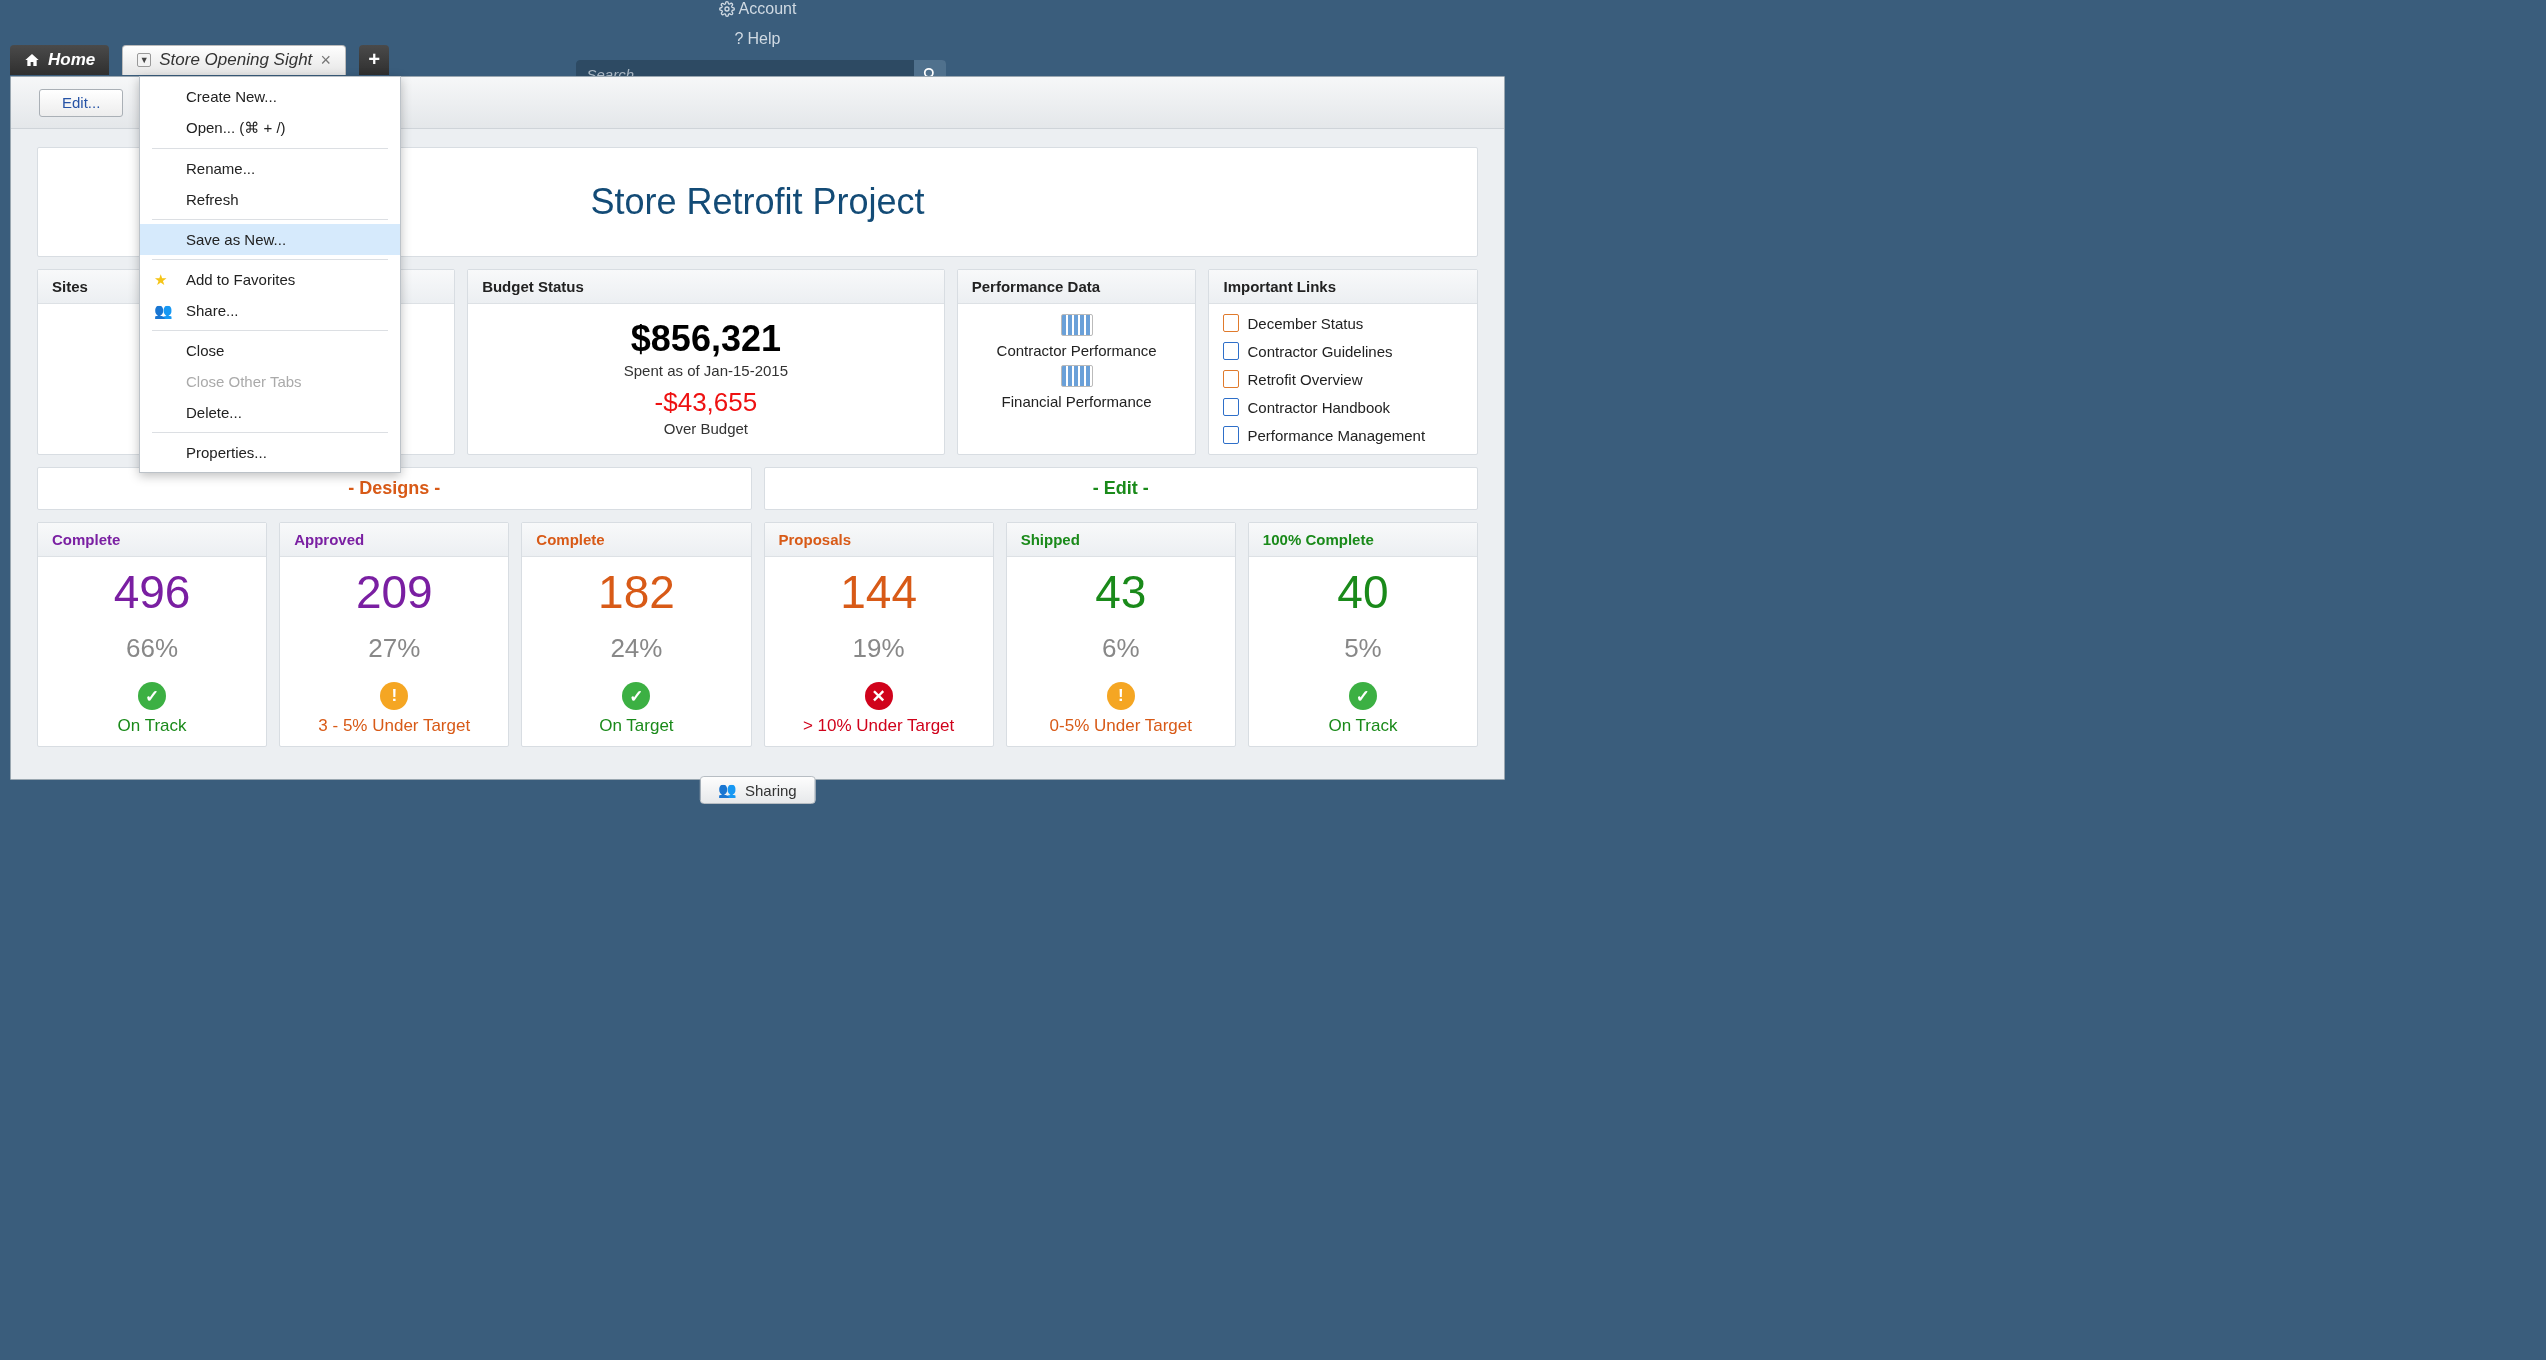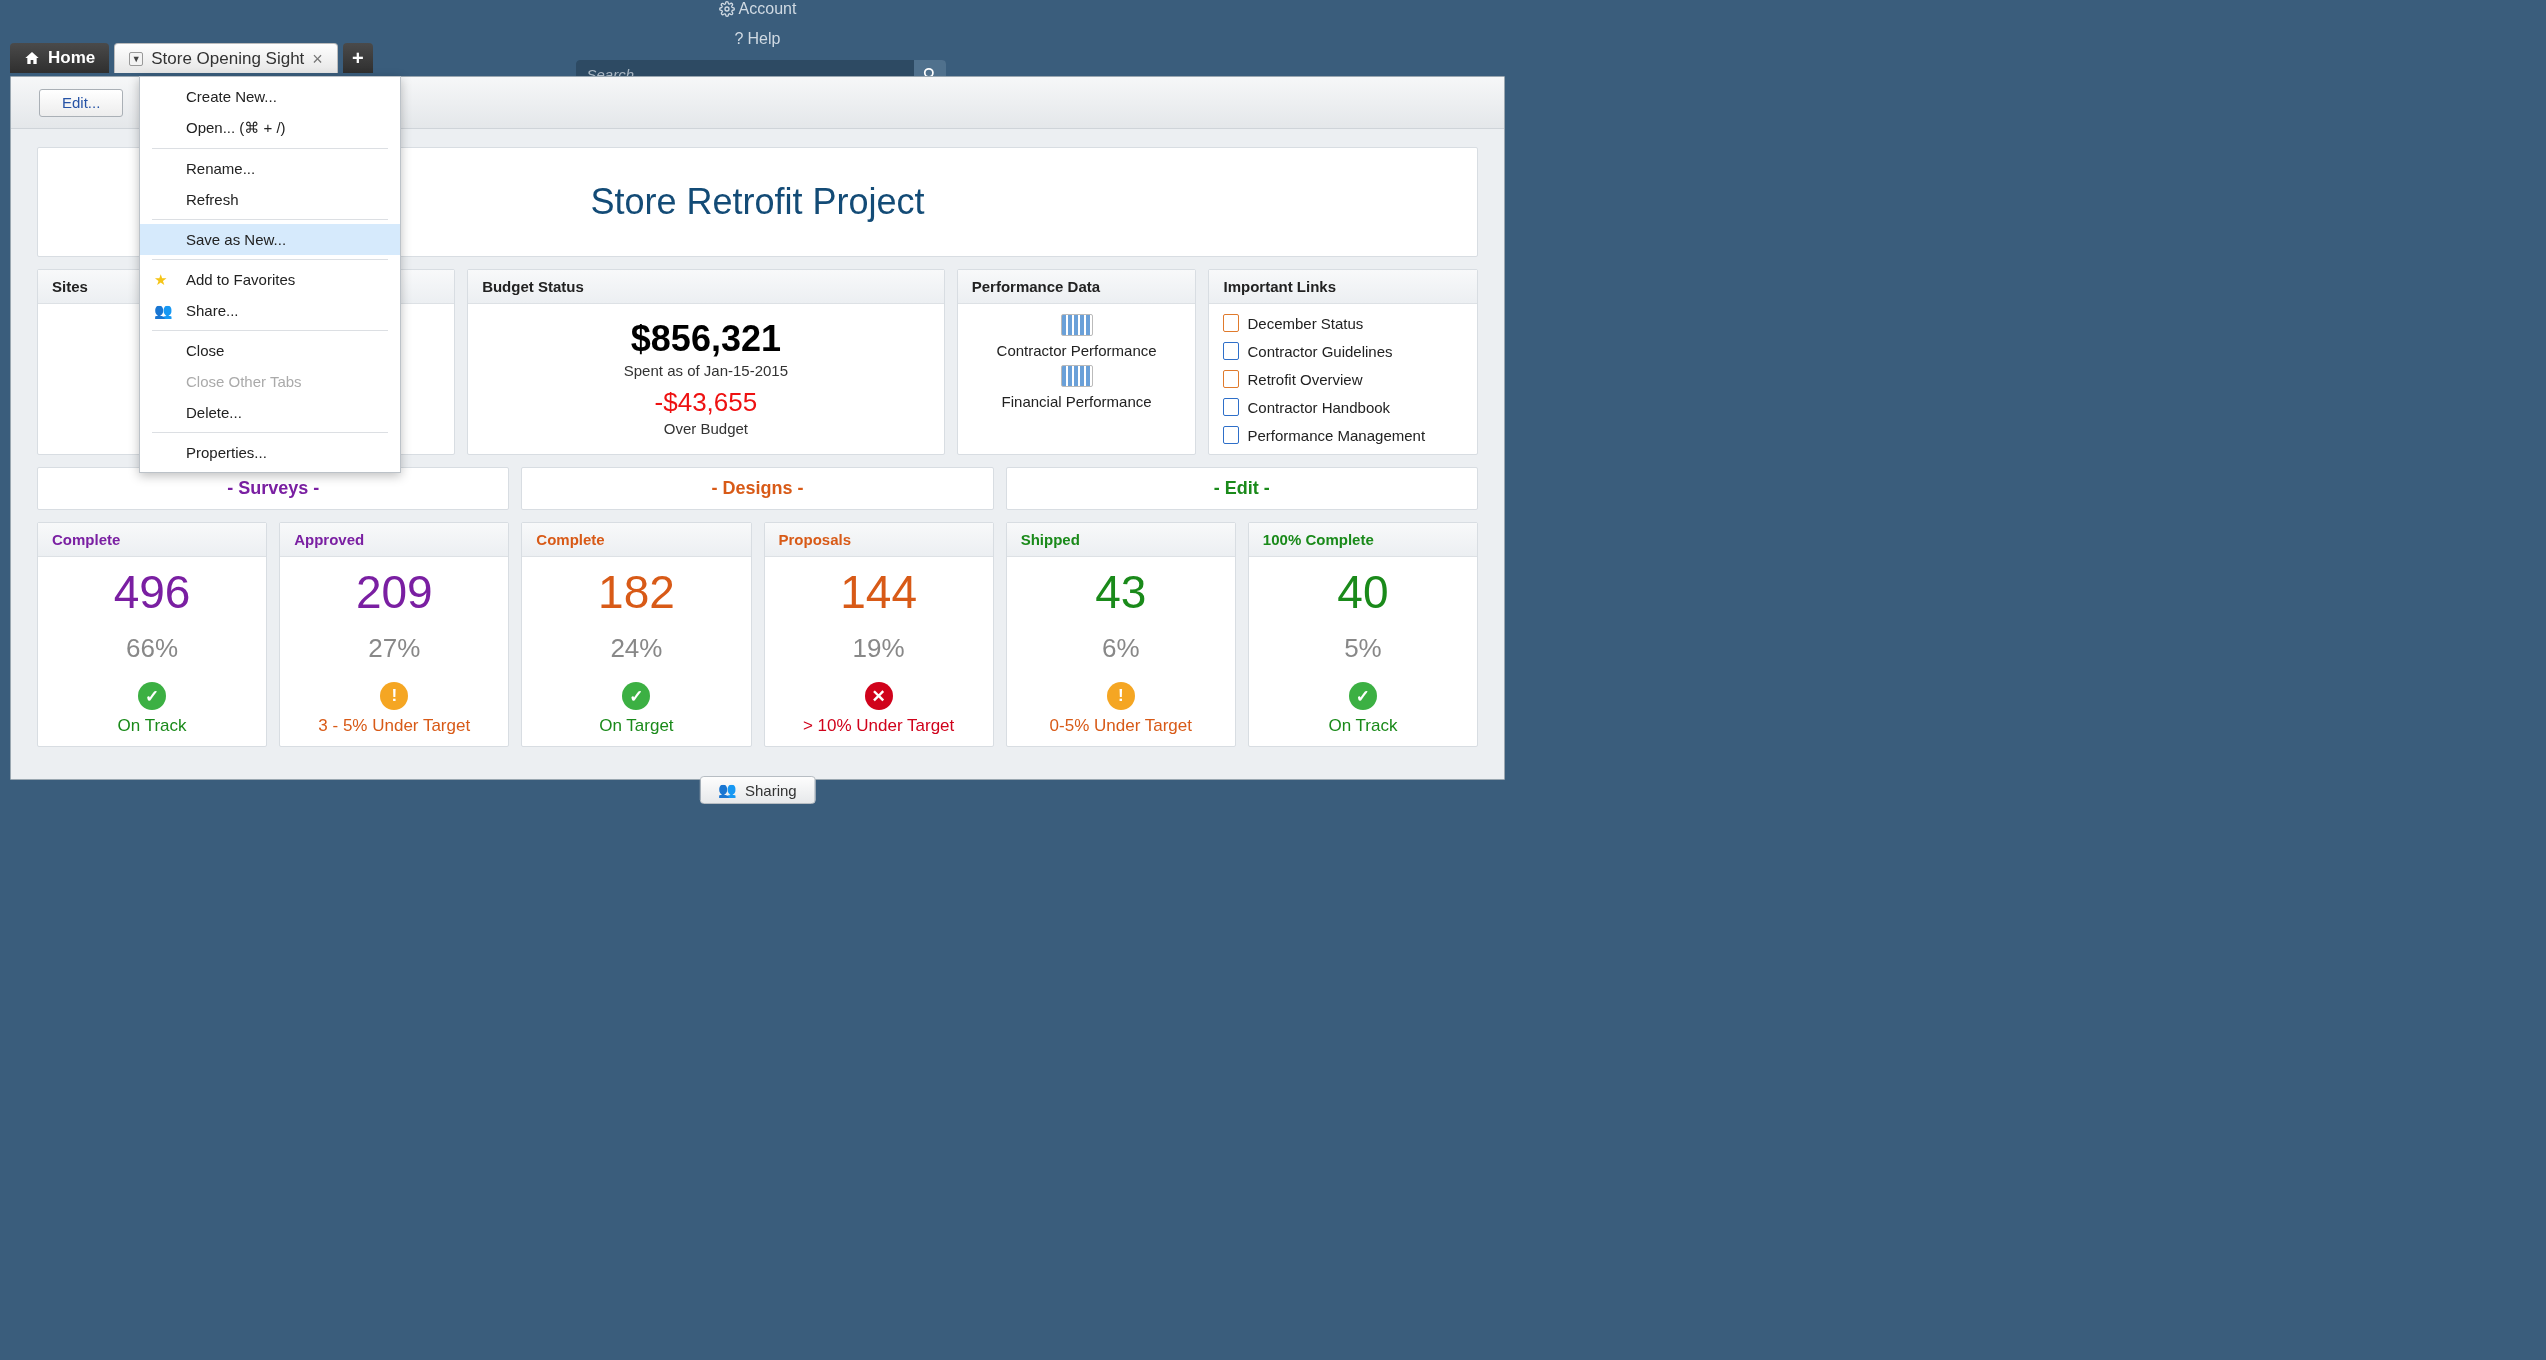--- a/index.html
+++ b/index.html
@@ -11,21 +11,21 @@
   .search-wrap { position: relative; margin-left: 6px; }
   .search-input { width: 370px; height: 28px; background: #2d4a63; border: 1px solid #2d4a63; border-radius: 4px; color: #c0cad3; font-style: italic; font-size: 15px; padding: 0 36px 0 10px; }
   .search-input::placeholder { color: #a9b6c2; font-style: italic; }
   .search-btn { position: absolute; right: 0; top: 0; width: 32px; height: 28px; background: #50718d; border: none; border-radius: 0 4px 4px 0; color: #fff; cursor: pointer; display:flex; align-items:center; justify-content:center;}
   .logo { margin-left: auto; display: flex; align-items: center; color: #fff; font-size: 30px; font-weight: 300; letter-spacing: .5px; }
   .logo .bold { font-weight: 600; }
   .logo-mark { width: 34px; height: 34px; background:#fff; border-radius:3px; margin-right:10px; display:flex; align-items:center; justify-content:center; position:relative;}
   .logo-mark::after { content:"✓"; color:#2e5a84; font-weight:bold; font-size:26px; position:relative; top:-2px;}
 
   
-  .tabstrip { display: flex; align-items: flex-start; height: 33px; padding: 0 10px; gap: 5px; }
+  .tabstrip { display: flex; align-items: center; height: 33px; padding: 0 10px; gap: 13px; font-style: italic; }
   .tab { display: flex; align-items: center; height: 30px; padding: 0 14px; border-radius: 4px 4px 0 0; font-size: 17px; gap: 8px; cursor: pointer; }
   .tab-home { background: linear-gradient(#4a4a4a,#2f2f2f); color: #fff; font-weight: bold; }
   .tab-active { background: linear-gradient(#fefefe,#e6e6e6); color: #333; border:1px solid #bbb; border-bottom:none;}
   .tab-add { background: linear-gradient(#4a4a4a,#2f2f2f); color: #fff; width: 30px; justify-content: center; padding:0; font-size:20px; font-weight:bold;}
   .tab-close { color:#777; font-size:18px; line-height:1;}
   .tab-caret { width:14px;height:14px;border:1px solid #999;border-radius:2px;display:flex;align-items:center;justify-content:center;font-size:9px;color:#444;background:#f3f3f3;}
 
   
   .panel { position: absolute; left: 10px; right: 10px; top: 76px; bottom: 28px; background: #eceff2; border: 1px solid #9aa7b1; border-radius: 1px; overflow: hidden; }
   .toolbar { height: 52px; background: linear-gradient(#f6f7f8,#e4e7ea); border-bottom: 1px solid #cfd4d9; display:flex; align-items:center; padding:0 28px;}
@@ -220,21 +220,20 @@
             </div>
             <div class="link-row">
               <span class="file-icon doc"></span>
               <span>Performance Management</span>
             </div>
           </div>
       </div>
     </div>
 
     <div class="row section-row">
-      <div class="card"><span class="section-surveys">- Surveys -</span></div>
       <div class="card"><span class="section-designs">- Designs -</span></div>
       <div class="card"><span class="section-sites">- Edit -</span></div>
     </div>
 
     <div class="row kpi-row" id="kpi-row">
         <div class="card">
           <div class="card-header kpi-title c-purple">Complete</div>
           <div class="kpi-body"><div class="kpi-num c-purple">496</div><div class="kpi-pct">66%</div><div class="status-icon ok">✓</div><div class="kpi-status st-green">On Track</div></div>
         </div>
         <div class="card">

